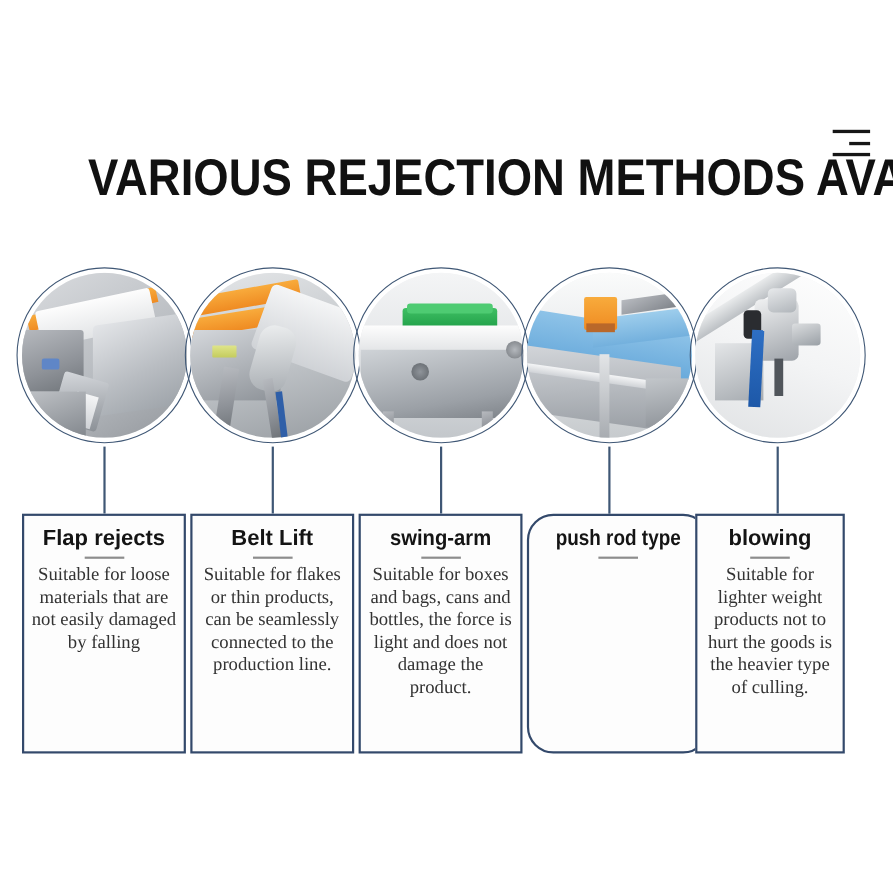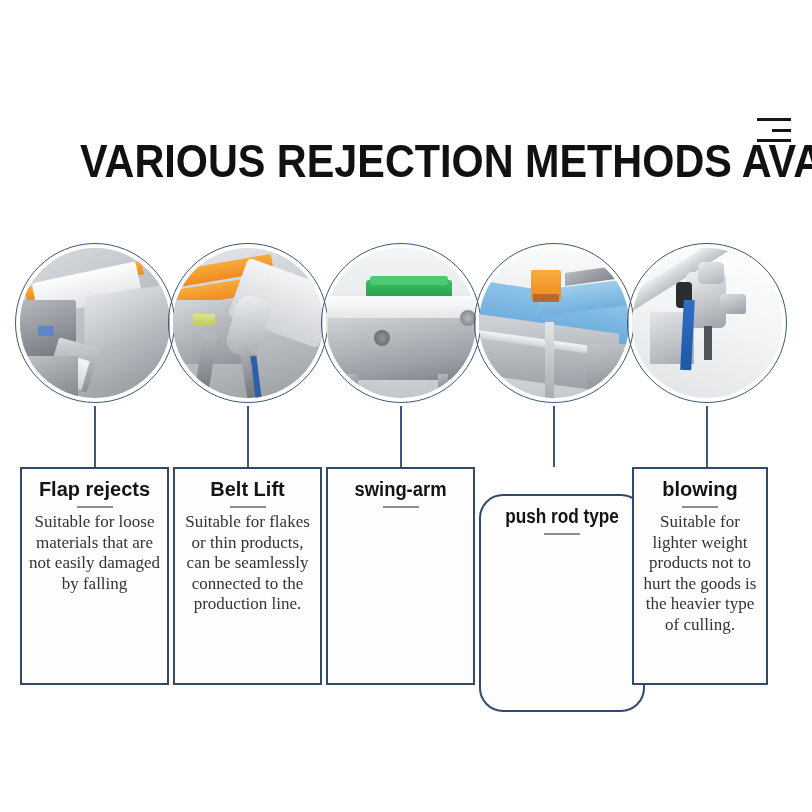--- a/index.html
+++ b/index.html
@@ -225,23 +225,24 @@
 
   <div class="card" style="left:20px;top:467px;width:149px;height:218px;">
     <div class="card-title">Flap rejects</div>
     <div class="divider"></div>
     <div class="card-body">Suitable for loose materials that are not easily damaged by falling</div>
   </div>
 
   <div class="card" style="left:326px;top:467px;width:149px;height:218px;">
     <div class="card-title squeeze">swing-arm</div>
     <div class="divider"></div>
-  </div>
-
-  <div class="card" style="left:479px;top:494px;width:166px;height:218px;border-radius:24px;">
+    <div class="card-body">Suitable for boxes and bags, cans and bottles, the force is light and does not damage the product.</div>
+  </div>
+
+  <div class="card" style="left:479px;top:467px;width:166px;height:218px;border-radius:24px;">
     <div class="card-title squeeze2">push rod type</div>
     <div class="divider"></div>
   </div>
 
   <div class="card" style="left:632px;top:467px;width:136px;height:218px;">
     <div class="card-title">blowing</div>
     <div class="divider"></div>
     <div class="card-body">Suitable for lighter weight products not to hurt the goods is the heavier type of culling.</div>
   </div>
 

